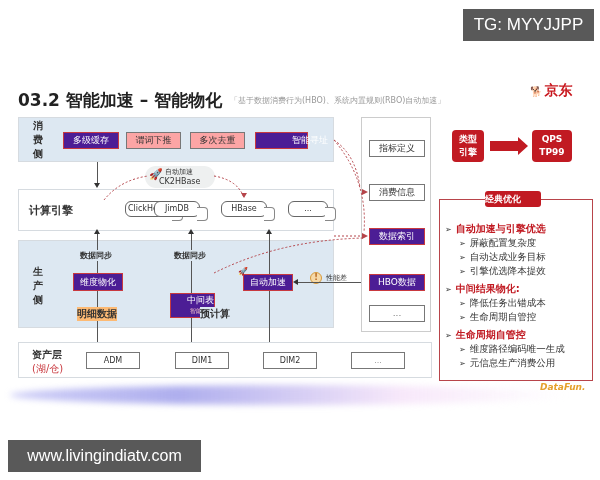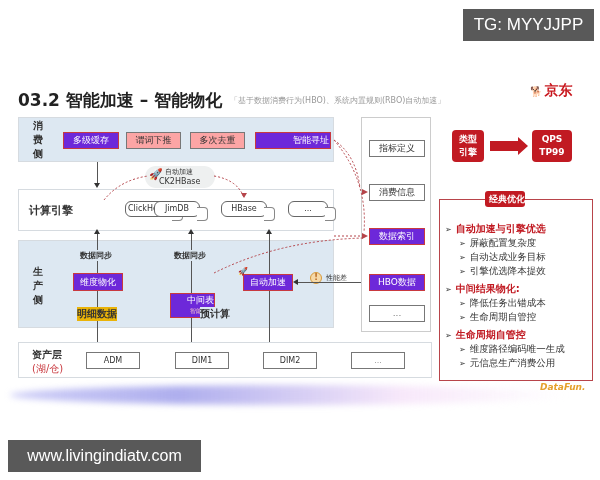--- a/index.html
+++ b/index.html
@@ -26,21 +26,21 @@
   .band-white { background: #ffffff; }
   .band-consume { left: 18px; top: 117px; width: 316px; height: 45px; }
   .band-compute { left: 18px; top: 189px; width: 316px; height: 42px; }
   .band-produce { left: 18px; top: 240px; width: 316px; height: 88px; }
   .band-asset { left: 18px; top: 342px; width: 414px; height: 36px; }
 
   .vlabel { font-size: 10px; font-weight: bold; color: #333; text-align: center; line-height: 14px; }
   .hlabel { font-size: 11px; font-weight: bold; color: #333; white-space: nowrap; }
 
   .chip { height: 17px; font-size: 9px; text-align: center; line-height: 15px; white-space: nowrap; }
-  .chip-red { background: #6d28d9; color: #fff; border: 1px solid #c9393f; }
+  .chip-red { background: #4c1d95; color: #fff; border: 1px solid #c9393f; }
   .chip-outline { background: #fca5a5; color: #333; border: 1px solid #777; }
   .chip-white { background: #fff; color: #333; border: 1px solid #777; }
 
   
   .db { height: 16px; border: 1px solid #666; border-radius: 6px; background: #fff; font-size: 8px;
     text-align: center; line-height: 14px; color: #333; }
   .db::after { content: ""; position: absolute; right: -9px; top: 5px; width: 10px; height: 12px;
     border: 1px solid #888; border-left: none; border-radius: 0 4px 4px 0; background: #fff; }
 
   .vline { background: #555; width: 1px; }
@@ -58,22 +58,22 @@
 
   
   .red-tile { background: #c11a22; color: #fff; border-radius: 4px; font-weight: bold; text-align: center; }
   .tile-type { left: 452px; top: 130px; width: 32px; height: 32px; font-size: 9px; line-height: 13px; padding-top: 3px; }
   .tile-qps { left: 532px; top: 130px; width: 40px; height: 32px; font-size: 9px; line-height: 13px; padding-top: 3px; }
   .big-arrow { left: 490px; top: 141px; width: 30px; height: 10px; background: #c11a22; }
   .big-arrow::after { content: ""; position: absolute; right: -8px; top: -4px; border-top: 9px solid transparent;
     border-bottom: 9px solid transparent; border-left: 10px solid #c11a22; }
 
   .opt-box { left: 439px; top: 199px; width: 154px; height: 182px; border: 1.5px solid #b8444a; background: #fff; }
-  .opt-title { left: 485px; top: 191px; width: 40px; height: 16px; background: #c11a22; color: #fff; font-size: 9px;
-    font-weight: bold; text-align: right; line-height: 16px; border-radius: 3px; }
+  .opt-title { left: 485px; top: 191px; width: 56px; height: 16px; background: #c11a22; color: #fff; font-size: 9px;
+    font-weight: bold; text-align: left; line-height: 16px; border-radius: 3px; }
   .opt-list { left: 445px; top: 222px; width: 146px; }
   .opt-h { font-size: 10px; color: #c11a22; font-weight: bold; line-height: 13px; white-space: nowrap; }
   .opt-s { font-size: 9.5px; color: #333; line-height: 13px; padding-left: 14px; white-space: nowrap; }
   .opt-h::before, .opt-s::before { content: "\27A2"; margin-right: 4px; color: #333; font-size: 8px; }
   .opt-group { margin-bottom: 4px; }
 
   .datafun { left: 540px; top: 382px; font-size: 9px; font-style: italic; color: #e5a12b; font-weight: bold; }
 
   .swoosh { left: 10px; top: 385px; width: 560px; height: 20px; border-radius: 50%;
     background: linear-gradient(90deg, rgba(160,160,240,0.5), rgba(140,140,230,0.7) 30%, rgba(240,210,245,0.5) 70%, rgba(255,255,255,0)); filter: blur(3px); }
@@ -92,21 +92,21 @@
   <span class="dog">🐕</span><span>京东</span>
 </div>
 
 <div class="abs band band-blue band-consume"></div>
 <div class="abs vlabel" style="left:30px;top:119px;width:16px;white-space:pre-line;">消
 费
 侧</div>
 <div class="abs chip chip-red" style="left:63px;top:132px;width:56px;">多级缓存</div>
 <div class="abs chip chip-outline" style="left:126px;top:132px;width:55px;">谓词下推</div>
 <div class="abs chip chip-outline" style="left:190px;top:132px;width:55px;">多次去重</div>
-<div class="abs chip chip-red" style="left:255px;top:132px;width:76px;padding-left:36px;">智能寻址</div>
+<div class="abs chip chip-red" style="left:255px;top:132px;width:53px;padding-left:36px;">智能寻址</div>
 
 <div class="abs vline arrow-down" style="left:97px;top:162px;height:22px;"></div>
 
 <div class="abs" style="left:145px;top:166px;width:70px;height:22px;background:#eef0f0;border-radius:12px;">
   <span class="abs" style="left:4px;top:2px;font-size:11px;color:#2a9d4e;">🚀</span>
   <span class="abs" style="left:20px;top:1px;font-size:7px;color:#333;white-space:nowrap;">自动加速</span>
   <span class="abs" style="left:14px;top:11px;font-size:8px;color:#333;white-space:nowrap;">CK2HBase</span>
 </div>
 
 <div class="abs band band-white band-compute"></div>
@@ -129,21 +129,21 @@
 <div class="abs smalltext" style="left:174px;top:250px;background:#dde8f2;">数据同步</div>
 
 <div class="abs chip chip-red" style="left:73px;top:273px;width:50px;height:18px;line-height:16px;">维度物化</div>
 <div class="abs chip-red" style="left:170px;top:270px;width:45px;height:25px;text-align:right;margin-top:23px;">
   <div style="font-size:9px;line-height:12px;color:#fff;">中间表</div>
   <div style="font-size:6px;line-height:10px;color:#f3c7c9;">智能物化</div>
 </div>
 <div class="abs chip chip-red" style="left:243px;top:274px;width:50px;">自动加速</div>
 <span class="abs" style="left:238px;top:267px;font-size:8px;color:#2a9d4e;">🚀</span>
 
-<div class="abs midtext" style="left:77px;top:307px;background:#eab308;">明细数据</div>
+<div class="abs midtext" style="left:77px;top:307px;background:#fdba74;">明细数据</div>
 <div class="abs midtext" style="left:176px;top:307px;background:#dde8f2;margin-left:24px;">预计算</div>
 
 <div class="abs" style="left:310px;top:272px;width:12px;height:12px;border-radius:50%;background:#f6d9a8;border:1px solid #d79a3a;font-size:8px;line-height:10px;text-align:center;color:#b5651d;font-weight:bold;">!</div>
 <div class="abs smalltext" style="left:326px;top:273px;font-weight:normal;font-size:7px;">性能差</div>
 <div class="abs" style="left:296px;top:282px;width:73px;height:1px;background:#555;"></div>
 <div class="abs" style="left:293px;top:279px;border-top:3.5px solid transparent;border-bottom:3.5px solid transparent;border-right:5px solid #333;"></div>
 
 <div class="abs band band-white band-asset"></div>
 <div class="abs" style="left:32px;top:348px;font-size:10px;font-weight:bold;color:#333;">资产层</div>
 <div class="abs" style="left:32px;top:362px;font-size:10px;color:#c9393f;">(湖/仓)</div>

